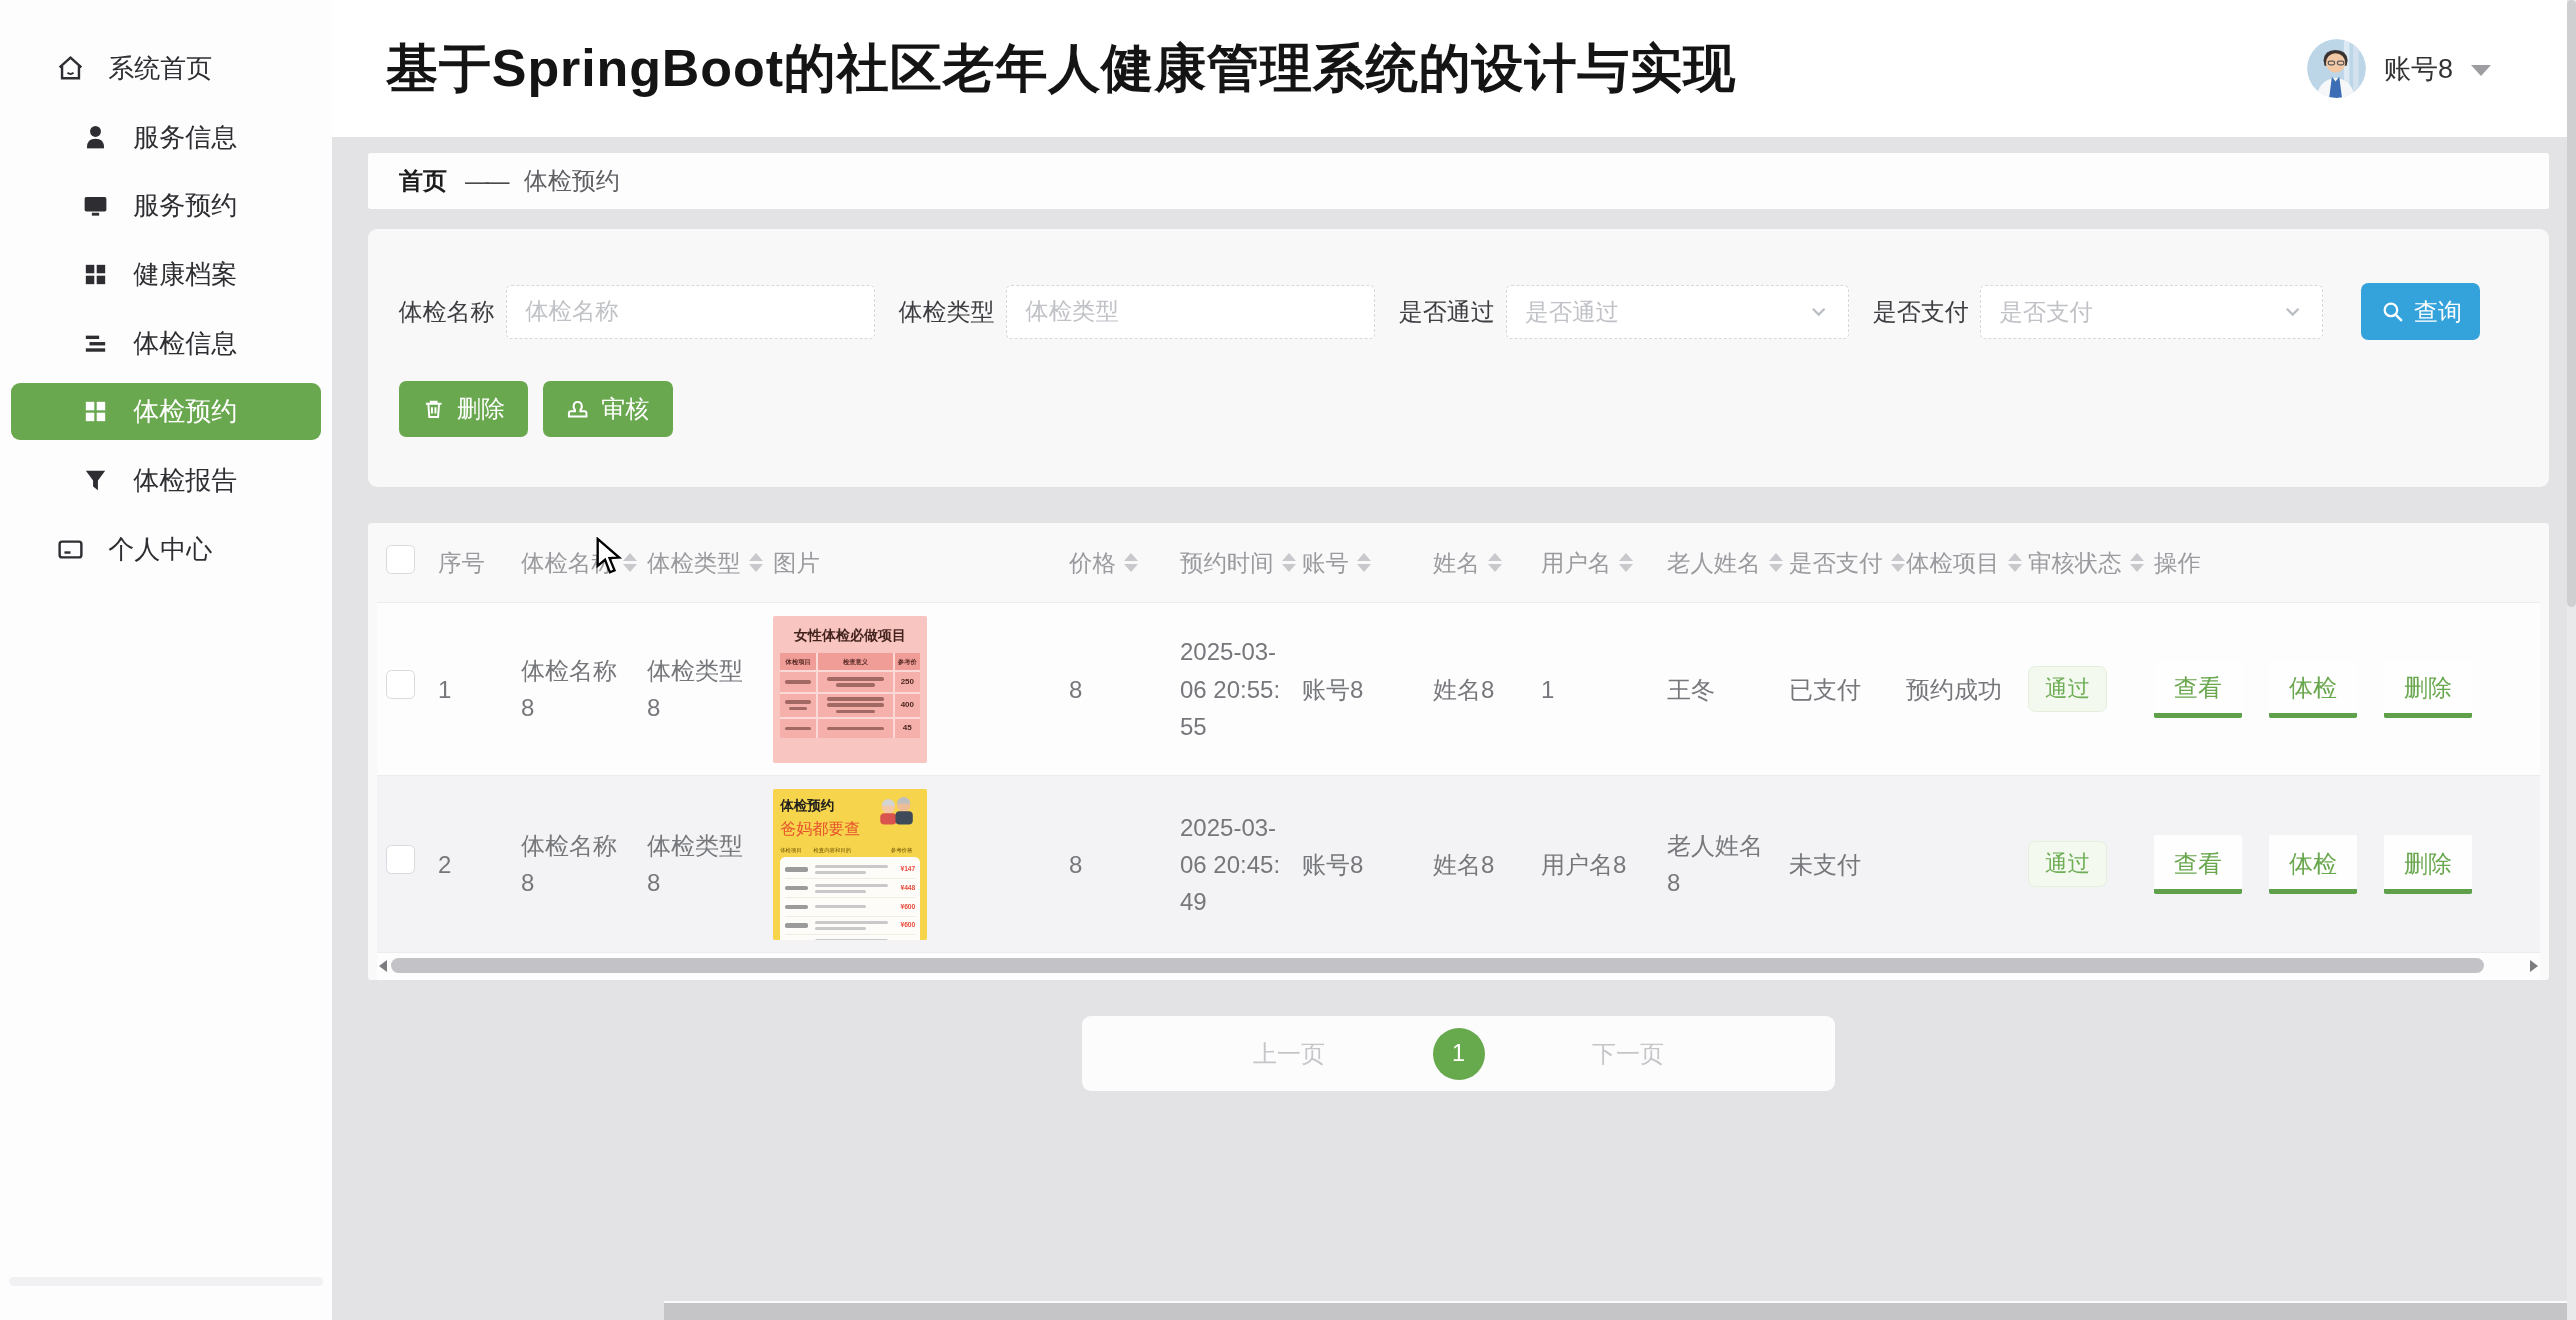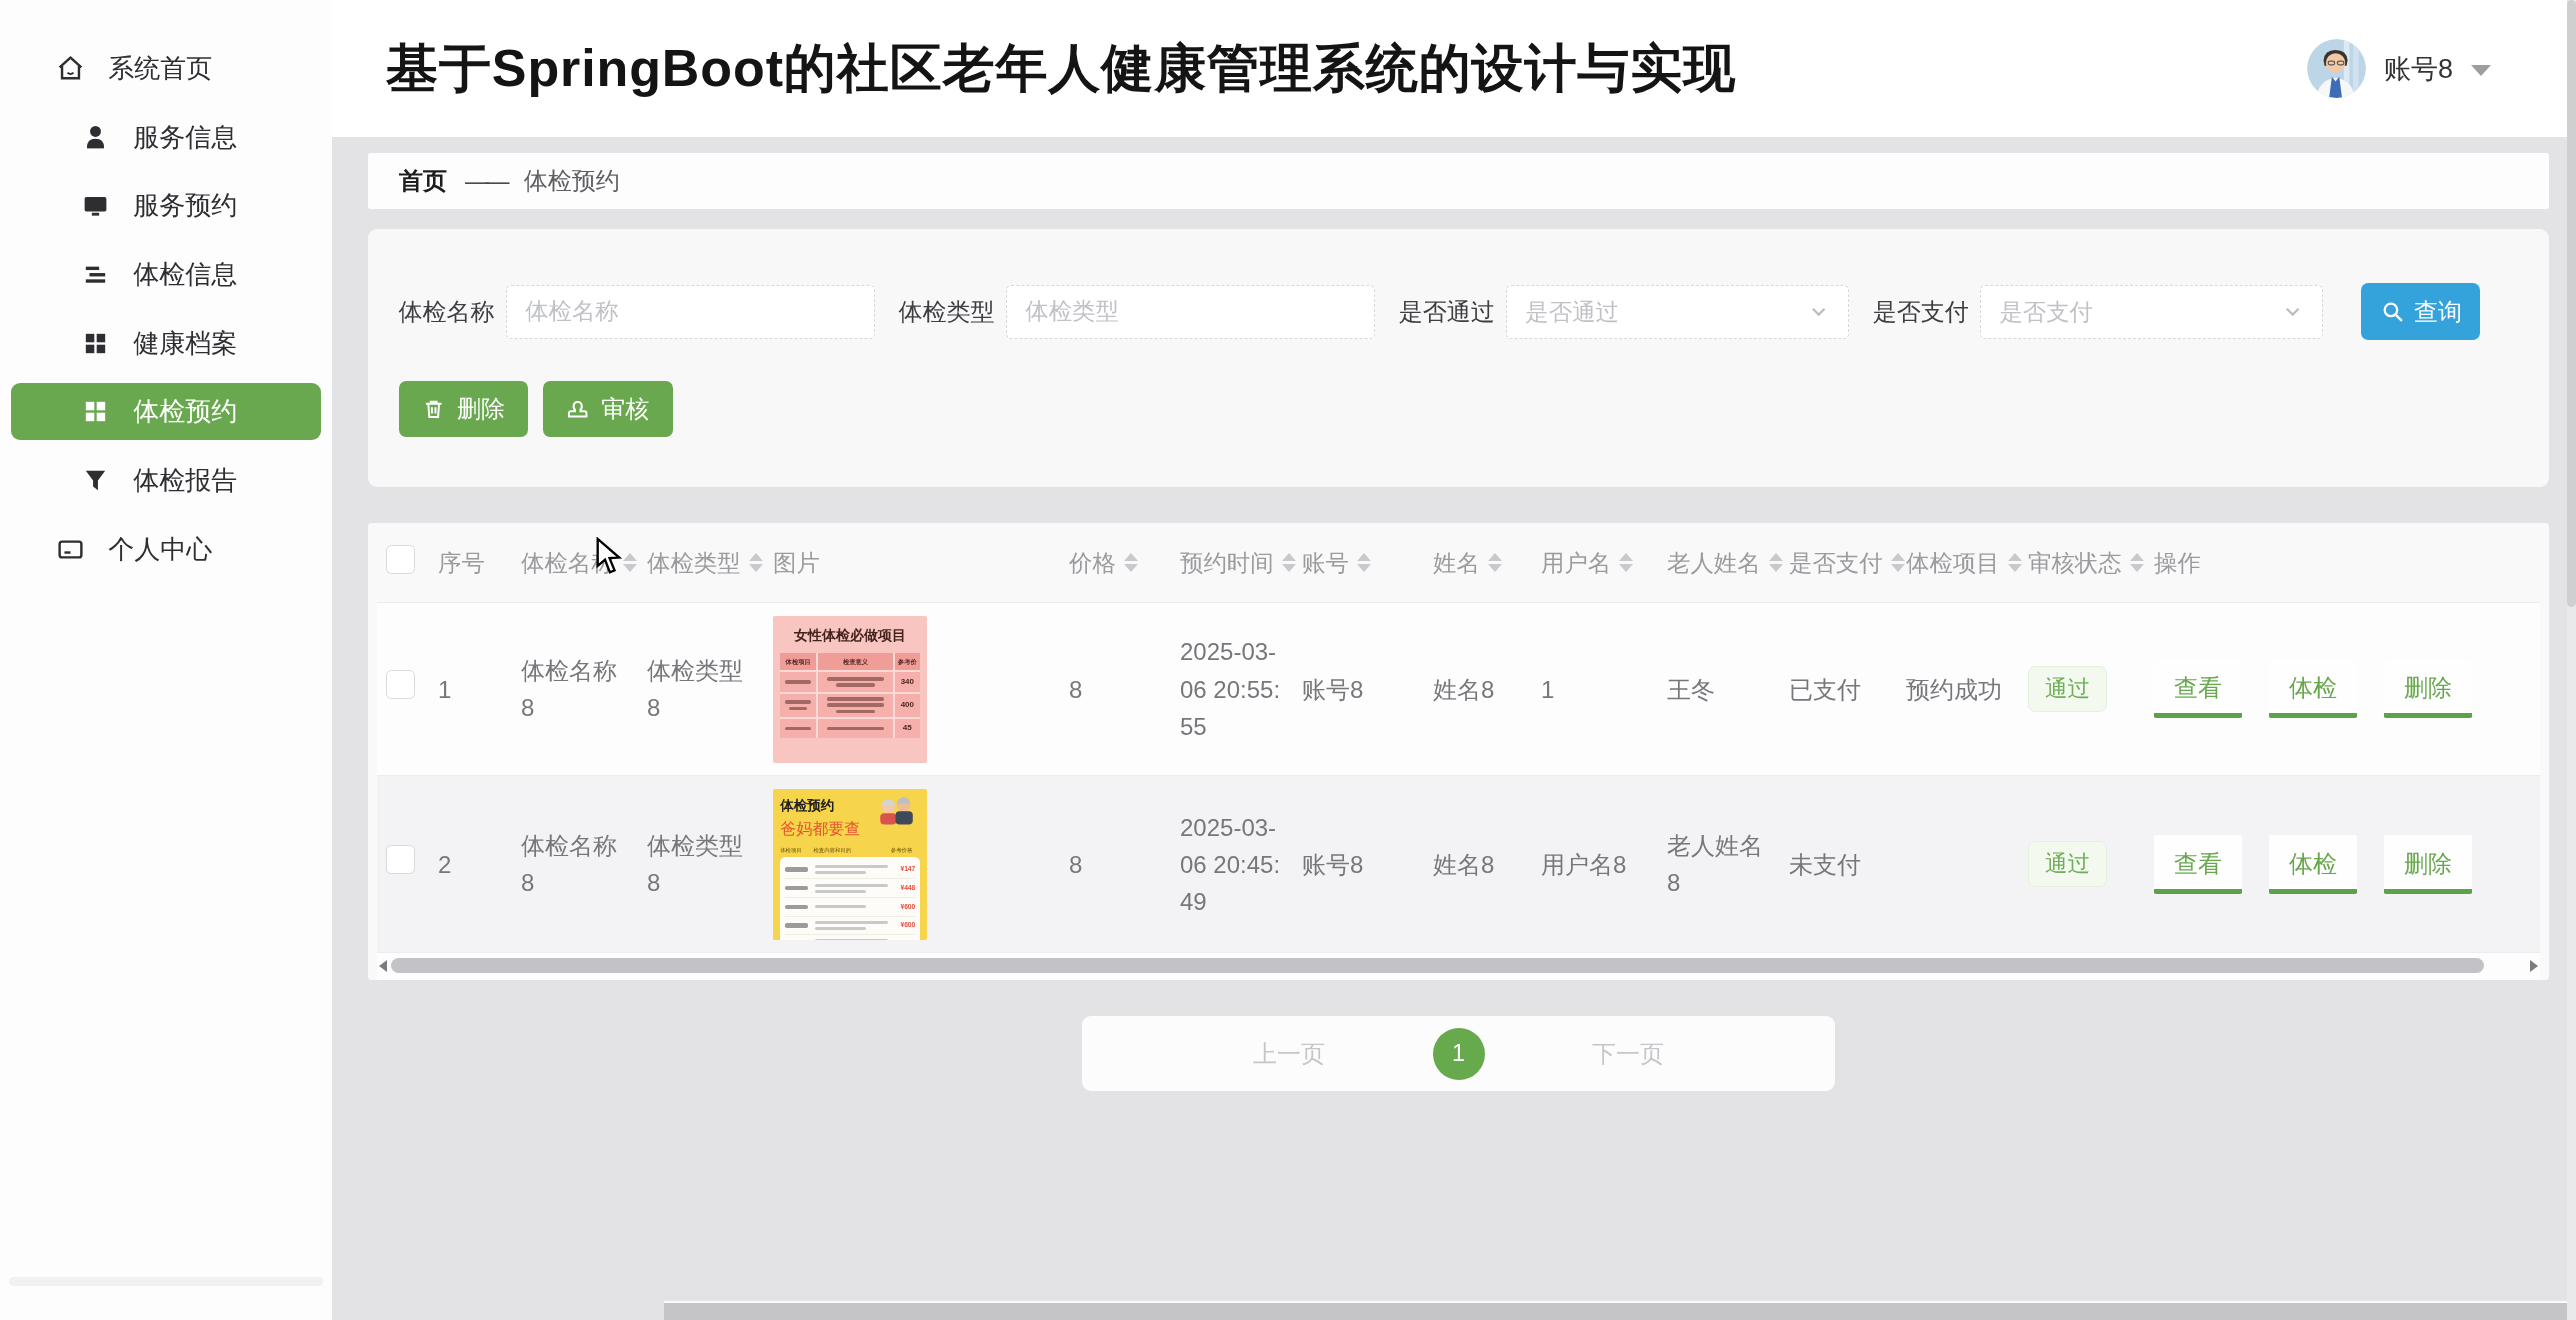--- a/index.html
+++ b/index.html
@@ -133,34 +133,34 @@
       </div>
       <div class="side-item lvl1">
         <svg class="sicon" viewBox="0 0 24 24">
             <rect x="3" y="5" width="18" height="12" rx="1.5" fill="currentColor"></rect>
             <rect x="9" y="18" width="6" height="2.4" fill="currentColor"></rect>
           </svg>
         <span>服务预约</span>
       </div>
       <div class="side-item lvl1">
         <svg class="sicon" viewBox="0 0 24 24" fill="currentColor">
-            <rect x="4" y="5.5" width="11" height="2.8"></rect>
-            <rect x="7" y="10.8" width="13" height="2.8"></rect>
-            <rect x="4" y="16" width="16" height="2.8"></rect>
-          </svg>
-        <span>体检信息</span>
-      </div>
-      <div class="side-item lvl1">
-        <svg class="sicon" viewBox="0 0 24 24" fill="currentColor">
             <rect x="4" y="4" width="7" height="7"></rect>
             <rect x="13" y="4" width="7" height="7"></rect>
             <rect x="4" y="13" width="7" height="7"></rect>
             <rect x="13" y="13" width="7" height="7"></rect>
           </svg>
         <span>健康档案</span>
+      </div>
+      <div class="side-item lvl1">
+        <svg class="sicon" viewBox="0 0 24 24" fill="currentColor">
+            <rect x="4" y="5.5" width="11" height="2.8"></rect>
+            <rect x="7" y="10.8" width="13" height="2.8"></rect>
+            <rect x="4" y="16" width="16" height="2.8"></rect>
+          </svg>
+        <span>体检信息</span>
       </div>
       <div class="side-item lvl1 active">
         <svg class="sicon" viewBox="0 0 24 24" fill="currentColor">
             <rect x="4" y="4" width="7" height="7"></rect>
             <rect x="13" y="4" width="7" height="7"></rect>
             <rect x="4" y="13" width="7" height="7"></rect>
             <rect x="13" y="13" width="7" height="7"></rect>
           </svg>
         <span>体检预约</span>
       </div>
@@ -393,21 +393,21 @@
                       <span>参考价</span>
                     </div>
                     <div class="pf-row">
                       <span>
                           <i class="pf-bar"></i>
                         </span>
                       <span>
                           <i class="pf-bar"></i>
                           <i class="pf-bar s"></i>
                         </span>
-                      <b>340</b>
+                      <b>250</b>
                     </div>
                     <div class="pf-row">
                       <span>
                           <i class="pf-bar"></i>
                           <i class="pf-bar s"></i>
                         </span>
                       <span>
                           <i class="pf-bar"></i>
                           <i class="pf-bar"></i>
                           <i class="pf-bar s"></i>

